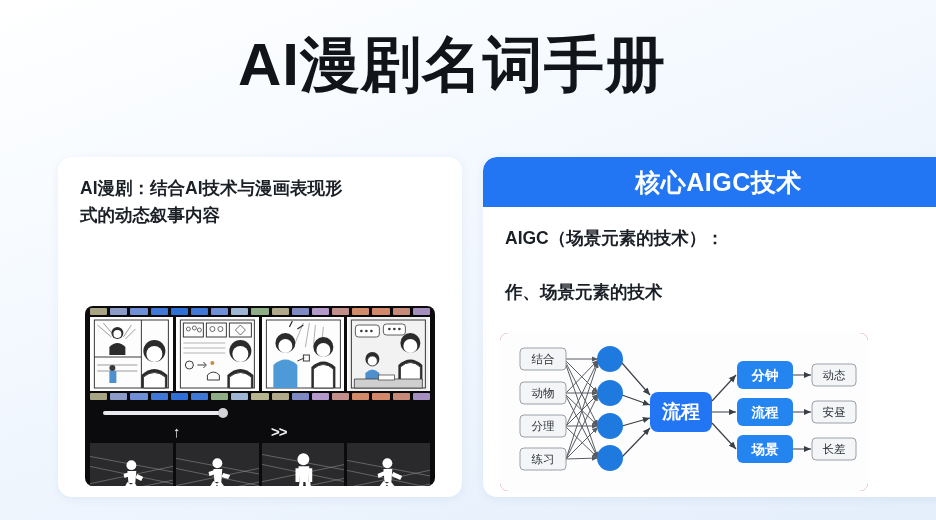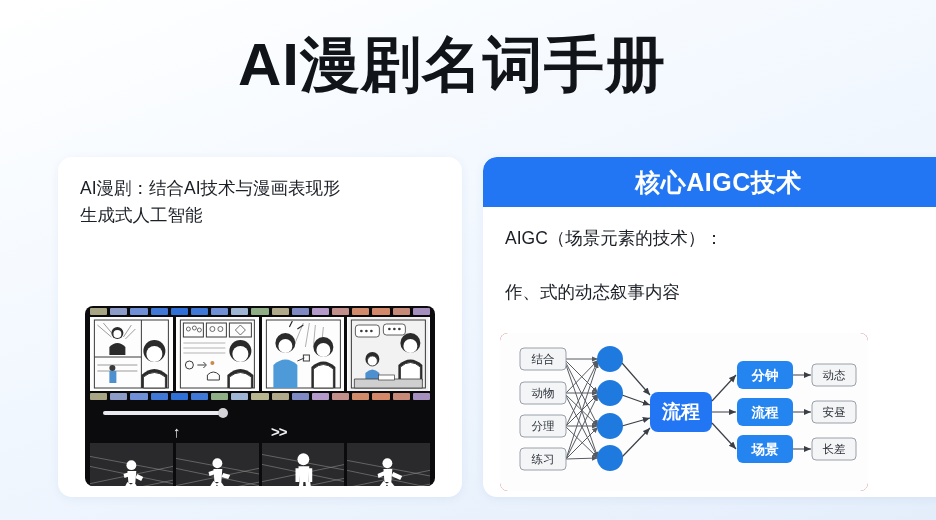--- a/index.html
+++ b/index.html
@@ -33,21 +33,21 @@
   .card-header{
     height:50px; background:#2275f3;
     display:flex; align-items:center; justify-content:center;
     border-radius:14px 14px 0 0;
   }
   .card-header-text{
     color:#ffffff; font-size:25px; font-weight:bold; letter-spacing:.5px;
   }
   .card-body{ padding:18px 22px 0 22px; }
   .card-body p{
-    font-size:17.5px; font-weight:normal; color:#1b1f26; line-height:1.55;
+    font-size:17.5px; font-weight:bold; color:#1b1f26; line-height:1.55;
   }
 
   
   .film-wrap{
     position:absolute; left:85px; top:306px;
     width:350px; height:180px;
     background:#0b0b0d;
     border-radius:8px;
     overflow:hidden;
   }
@@ -95,21 +95,21 @@
 </style>
 </head>
 <body>
 
 <div class="page-title">AI漫剧名词手册</div>
 
 <div class="card left">
   <div class="card-body">
     <p>
       <span>AI漫剧：结合AI技术与漫画表现形</span><br>
-      <span>生成式人工智能</span>
+      <span>式的动态叙事内容</span>
     </p>
   </div>
 </div>
 
 <div class="film-wrap">
 
   <div class="sprockets">
     <span style="background:#a7a583"></span>
       <span style="background:#8d9bc9"></span>
     <span style="background:#6f8fd6"></span>
@@ -350,21 +350,21 @@
 </div>
 
 <div class="card right">
   <div class="card-header">
     <span class="card-header-text">核心AIGC技术</span>
   </div>
   <div class="card-body">
     <p>
       <span>AIGC（场景元素的技术）：</span><br>
       <br>
-      <span>作、式的动态叙事内容</span>
+      <span>作、场景元素的技术</span>
     </p>
   </div>
 </div>
 
 <div class="diagram">
   <svg viewBox="0 0 368 158" xmlns="http://www.w3.org/2000/svg">
     <defs>
       <marker id="ah" markerWidth="7" markerHeight="7" refX="6" refY="2.6" orient="auto">
         <path d="M0,0 L6,2.6 L0,5.2 z" fill="#3a3f46"></path>
       </marker>

